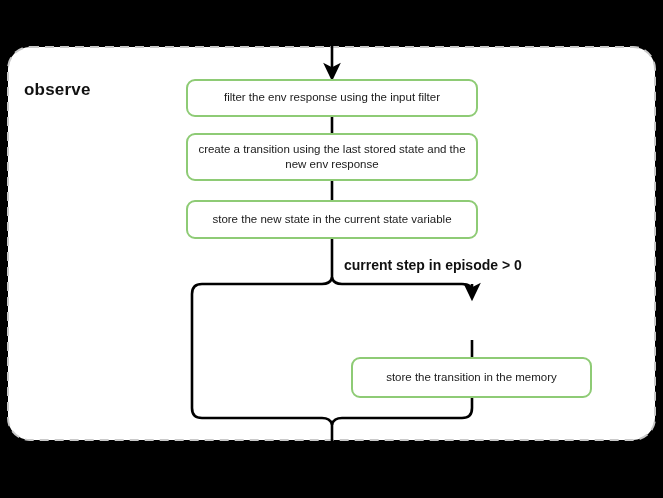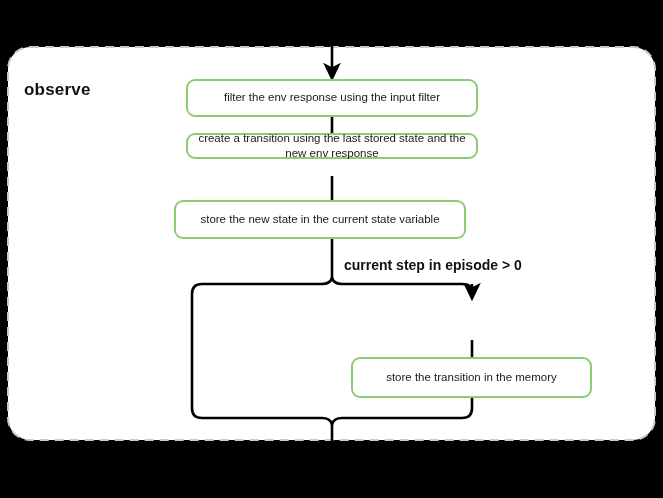--- a/index.html
+++ b/index.html
@@ -87,22 +87,22 @@
 
     <path d="M472,398 L472,408 Q472,418 462,418 L342,418 Q334,418 332,424" stroke="#000000" stroke-width="2.6" fill="none" stroke-linecap="round"></path>
 
     <path d="M332,424 L332,472" stroke="#000000" stroke-width="2.6" fill="none"></path>
   </svg>
 
   <div class="group-title">observe</div>
 
   <div class="node" style="left:186px; top:79px; width:292px; height:38px;">filter the env response using the input filter</div>
 
-  <div class="node" style="left:186px; top:133px; width:292px; height:26px;">create a transition using the last stored state and the new env response</div>
+  <div class="node" style="left:186px; top:133px; width:292px; height:48px;">create a transition using the last stored state and the new env response</div>
 
-  <div class="node" style="left:174px; top:200px; width:292px; height:39px;">store the new state in the current state variable</div>
+  <div class="node" style="left:186px; top:200px; width:292px; height:39px;">store the new state in the current state variable</div>
 
 
   <div class="node" style="left:351px; top:357px; width:241px; height:41px;">store the transition in the memory</div>
 
   <div class="edge-label" style="left:344px; top:257px;">current step in episode &gt; 0</div>
 
 </div>
 
 </body></html>

